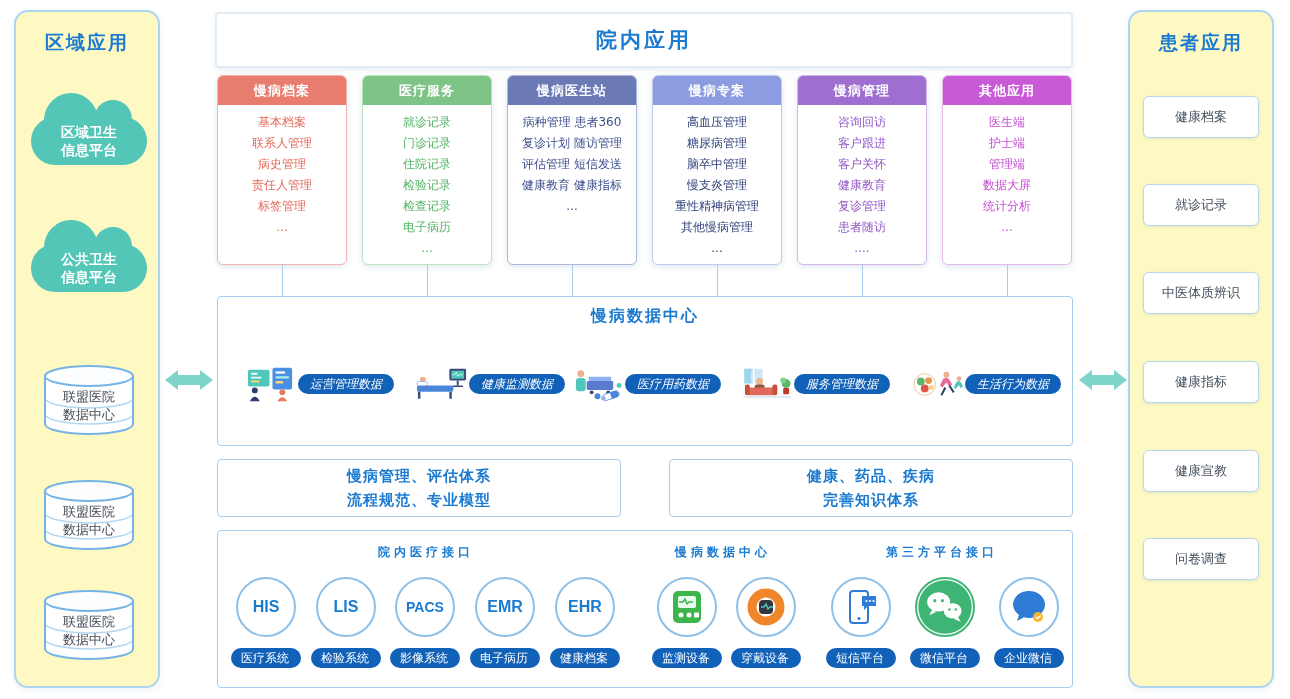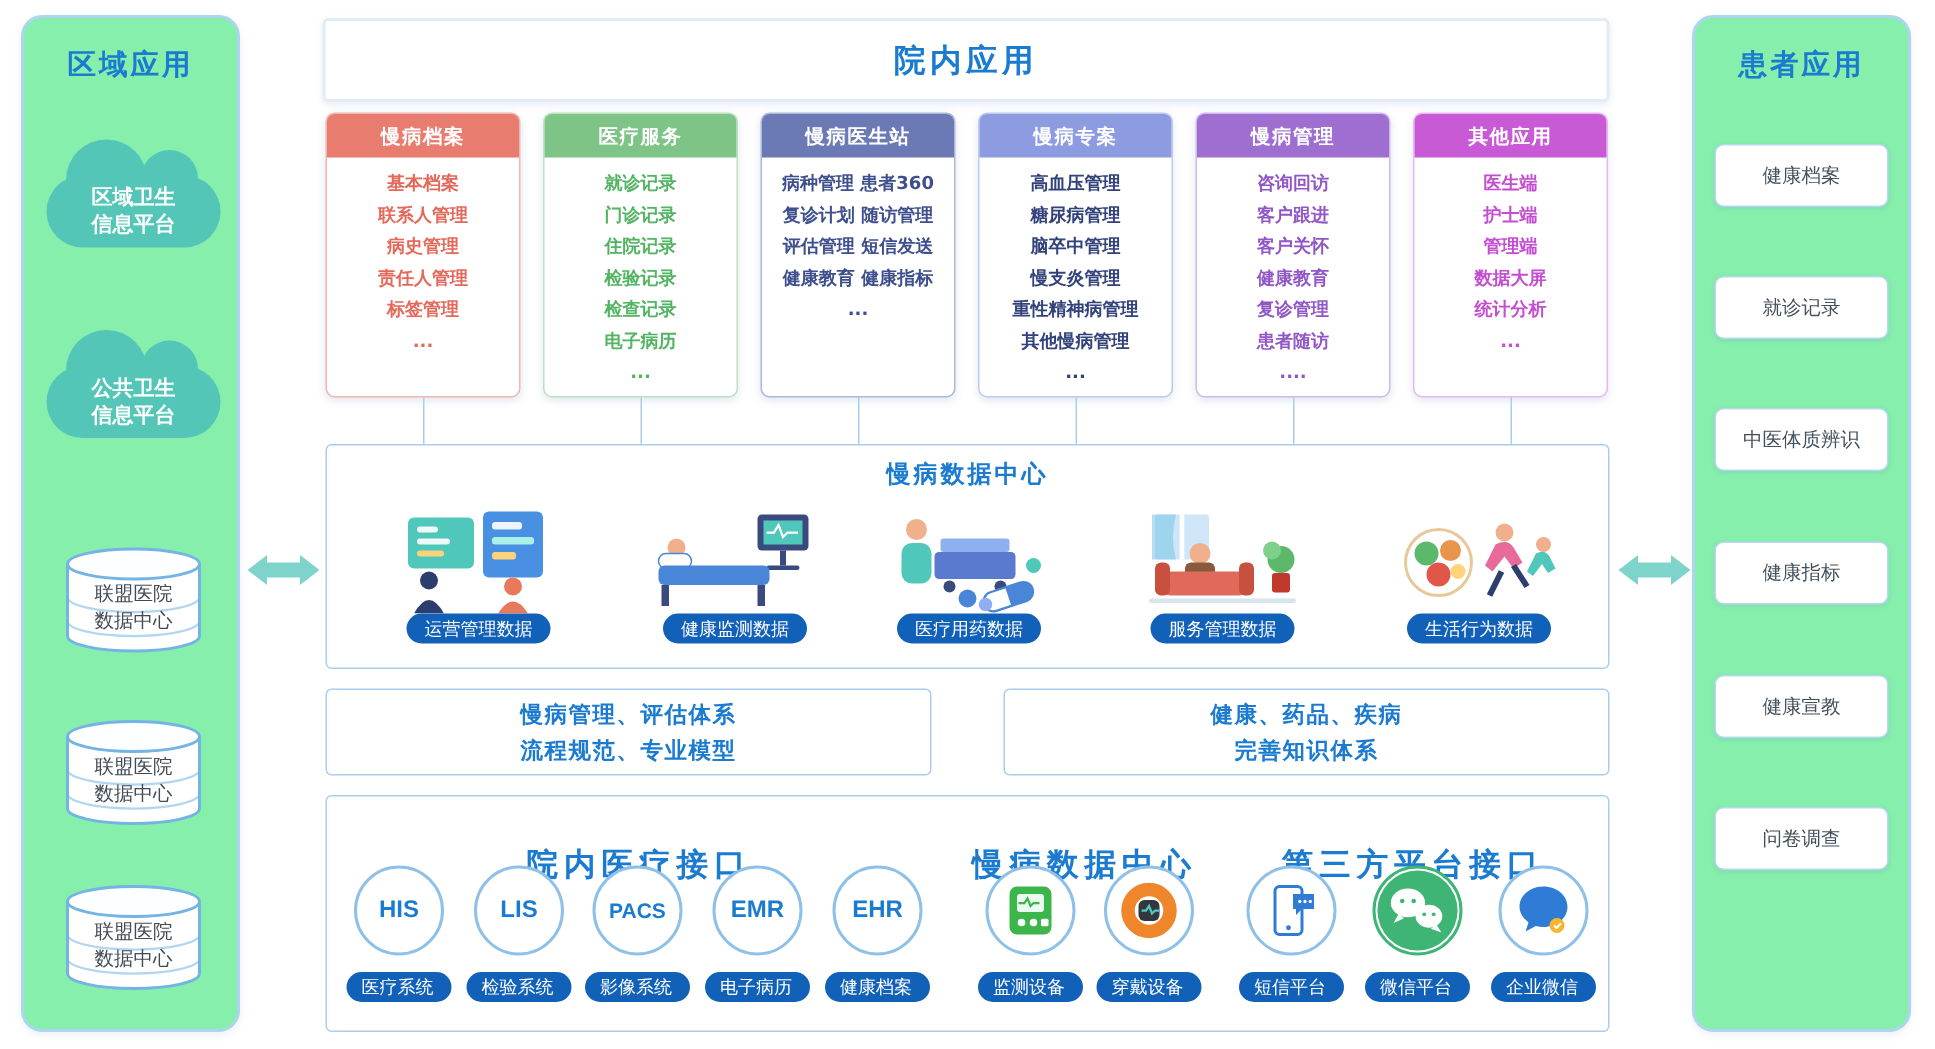--- a/index.html
+++ b/index.html
@@ -1,21 +1,21 @@
 <!DOCTYPE html>
 <html><head>
 <meta charset="utf-8">
 <style>
   * { margin:0; padding:0; box-sizing:border-box; }
   body { font-family: "DejaVu Sans", "Liberation Sans", sans-serif; background:#fff; }
   #canvas { position:relative; width:1290px; height:699px; background:#fff; overflow:hidden; }
 
   
   .panel { position:absolute; top:10px; width:146px; height:678px;
-           border:2px solid var(--panel-border,#aed5f0); border-radius:14px; background:#86efac;
+           border:2px solid var(--panel-border,#aed5f0); border-radius:14px; background:#fef9c3;
            box-shadow:0 2px 6px rgba(120,160,200,.15); }
   #left-panel { left:14px; }
   #right-panel { left:1128px; }
   .panel-title { text-align:center; margin-top:18px; font-size:19px; font-weight:bold;
                  color:var(--title-blue,#1b7bd0); letter-spacing:2px; }
 
   .pre { white-space:pre-line; }
 
   .cloud { position:absolute; width:116px; height:48px; background:var(--teal,#53c6b8);
            border-radius:26px; display:flex; align-items:center; justify-content:center; }
@@ -37,45 +37,45 @@
                    display:flex; align-items:center; justify-content:center; }
   .center-header span { font-size:21px; font-weight:bold; color:var(--title-blue,#1b7bd0); letter-spacing:3px; }
 
   
   .card { position:absolute; top:75px; width:130px; height:190px; background:#fff;
           border:1px solid var(--bc,#ccc); border-radius:6px;
           box-shadow:0 2px 6px rgba(100,140,180,.20); }
   .card-header { height:29px; background:var(--hc,#888); border-radius:5px 5px 0 0; color:#fff;
                  font-size:13px; font-weight:bold; display:flex; align-items:center; justify-content:center;
                  letter-spacing:1px;text-align:center; }
-  .card-items { padding-top:7px; text-align:center; font-size:12px; line-height:21px; color:var(--tc,#555);font-weight:bold; }
+  .card-items { padding-top:7px; text-align:center; font-size:12px; line-height:21px; color:var(--tc,#555); }
 
   .vline { position:absolute; top:265px; height:31px; width:1px; background:#a9cdec; }
 
   
   .datacenter { position:absolute; left:217px; top:296px; width:856px; height:150px;
                 border:1px solid #a9cdec; border-radius:4px; background:#fff; }
   .section-title { text-align:center; margin-top:9px; color:var(--title-blue,#1b7bd0);
                    font-size:16px; font-weight:bold; letter-spacing:2px; }
   .dc-group { position:absolute; top:33px; width:150px; height:108px;
-              display:flex; flex-direction:column; align-items:center; justify-content:center; }
+              display:flex; flex-direction:row; align-items:center; justify-content:flex-end;font-style:italic; }
   .pill { background:var(--pill-blue,#1261b8); color:#fff; font-size:12px; line-height:18px;
           padding:1px 12px; border-radius:11px; white-space:nowrap; }
 
   
   .kbox { position:absolute; top:459px; width:404px; height:58px; border:1px solid #a9cdec;
           border-radius:4px; background:#fff; display:flex; flex-direction:column;
           align-items:center; justify-content:center; gap:1px; }
   .kline { color:var(--title-blue,#1b7bd0); font-size:15px; font-weight:600; line-height:23px; letter-spacing:1px; }
 
   
   .ifacebox { position:absolute; left:217px; top:530px; width:856px; height:158px;
               border:1px solid #a9cdec; border-radius:4px; background:#fff; }
-  .iface-title { position:absolute; top:31px; text-align:center; color:var(--title-blue,#1b7bd0);
-                 font-weight:bold; font-size:21px; letter-spacing:4px; }
+  .iface-title { position:absolute; top:13px; text-align:center; color:var(--title-blue,#1b7bd0);
+                 font-weight:bold; font-size:12px; letter-spacing:4px; }
   .iface-item { position:absolute; top:46px; width:80px; display:flex; flex-direction:column; align-items:center; }
   .iface-circle { width:60px; height:60px; border:2px solid #8ec0e8; border-radius:50%; background:#fff;
                   display:flex; align-items:center; justify-content:center; }
   .abbr { color:var(--title-blue,#1b7bd0); font-weight:bold; font-size:16px;
           font-family:"Liberation Sans","DejaVu Sans",sans-serif; }
   .iface-item .pill { margin-top:11px;padding-left:10px; }
 
   
   .patient-item { position:absolute; left:13px; width:116px; height:42px; background:#fff;
                   border:1px solid #b8d8f0; border-radius:6px; display:flex; align-items:center;

